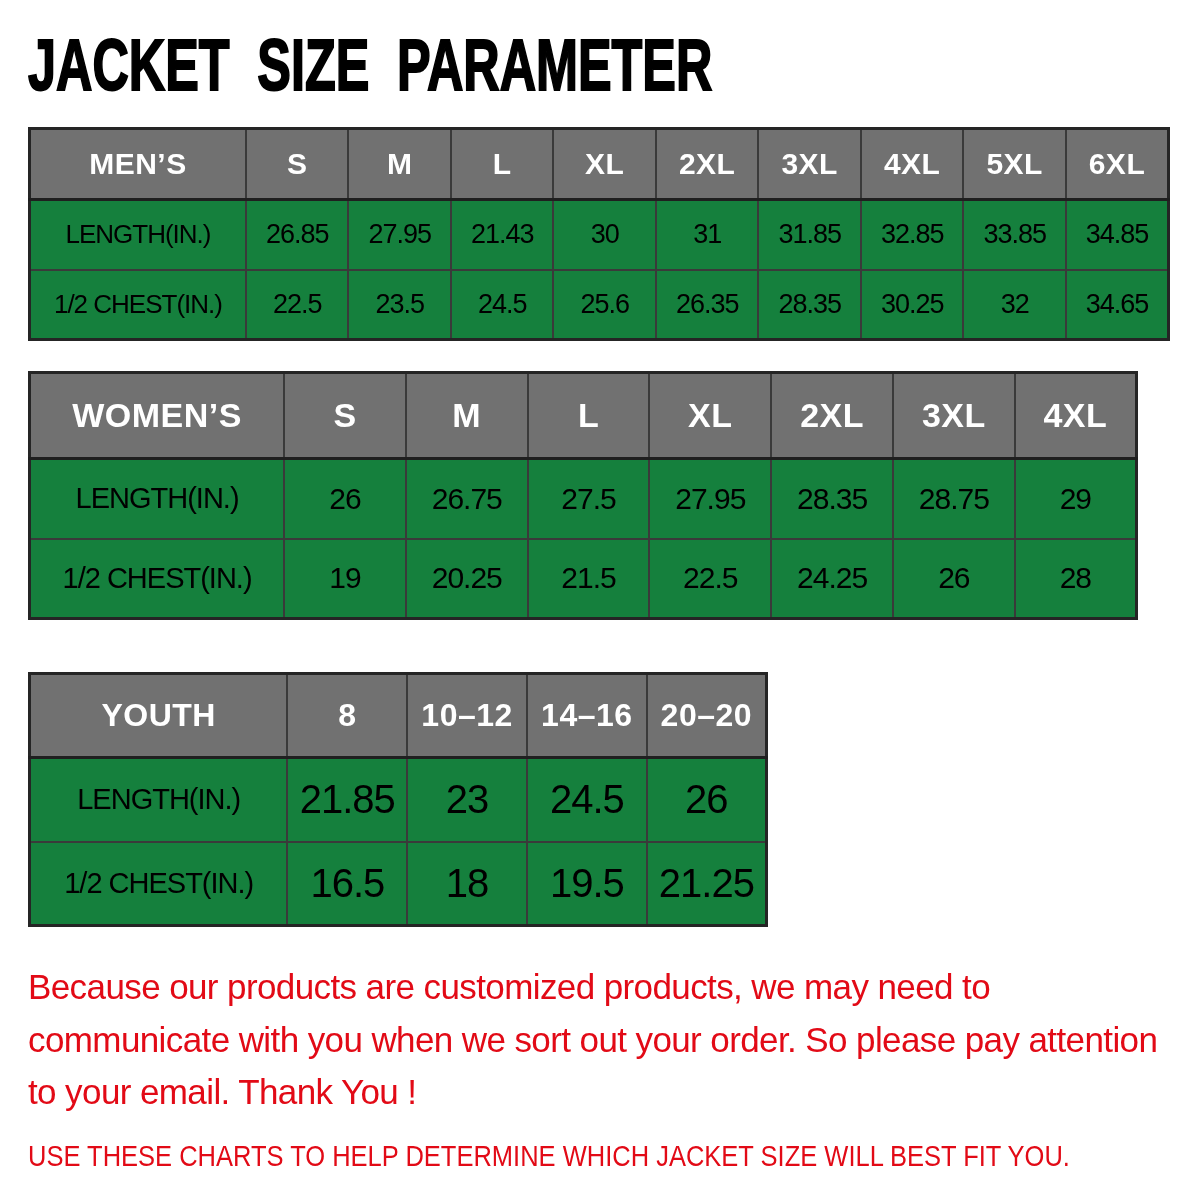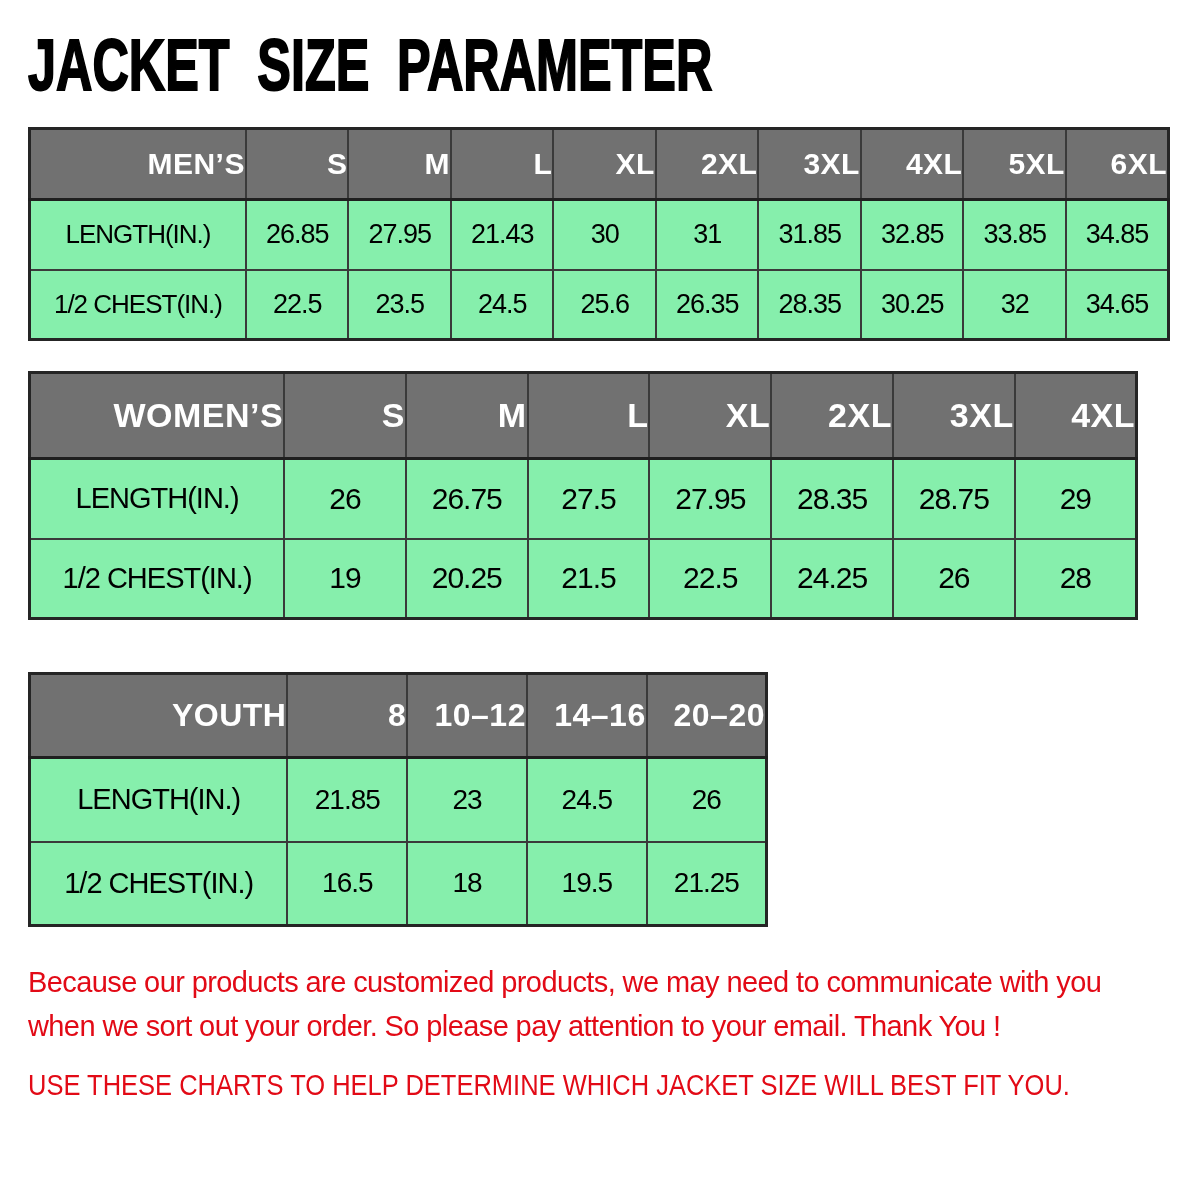--- a/index.html
+++ b/index.html
@@ -47,54 +47,53 @@
     text-align: center;
     vertical-align: middle;
     padding: 0;
   }
   table.size-table th {
     background: #717171;
     color: #ffffff;
     font-weight: bold;
     letter-spacing: 0.5px;
     border-bottom: 3px solid #1f1f1f;
-    text-align: right;
   }
   table.size-table td {
-    background: #86efac;
+    background: #15803d;
     letter-spacing: -1px;
   }
   td.label { letter-spacing: -0.5px; }
 
   .mens { width: 1142px; margin-top: 26px; }
   .mens th { height: 71px; font-size: 30px; }
   .mens td { height: 70px; font-size: 27px; }
   .mens td.label { font-size: 26px; }
 
   .womens { width: 1110px; margin-top: 30px; }
   .womens th { height: 86px; font-size: 34px; }
   .womens td { height: 80px; font-size: 30px; }
   .womens td.label { font-size: 29px; }
 
   .youth { width: 740px; margin-top: 52px; }
   .youth th { height: 84px; font-size: 32px; }
-  .youth td { height: 84px; font-size: 28px; }
+  .youth td { height: 84px; font-size: 40px; }
   .youth td.label { font-size: 29px; }
 
   .mens col.label-col { width: 19%; }
   .mens col.size-col { width: 9%; }
   .womens col.label-col { width: 23%; }
   .womens col.size-col { width: 11%; }
   .youth col.label-col { width: 35%; }
   .youth col.size-col { width: 16.25%; }
 
   
   .footer-note {
     color: #e20a16;
-    font-size: 29px;
+    font-size: 35px;
     letter-spacing: -0.6px;
     line-height: 1.5;
     max-width: 1150px;
     margin-top: 34px;
   }
   .footer-instruction {
     color: #e20a16;
     font-size: 30px;
     font-weight: 500;
     margin-top: 20px;

